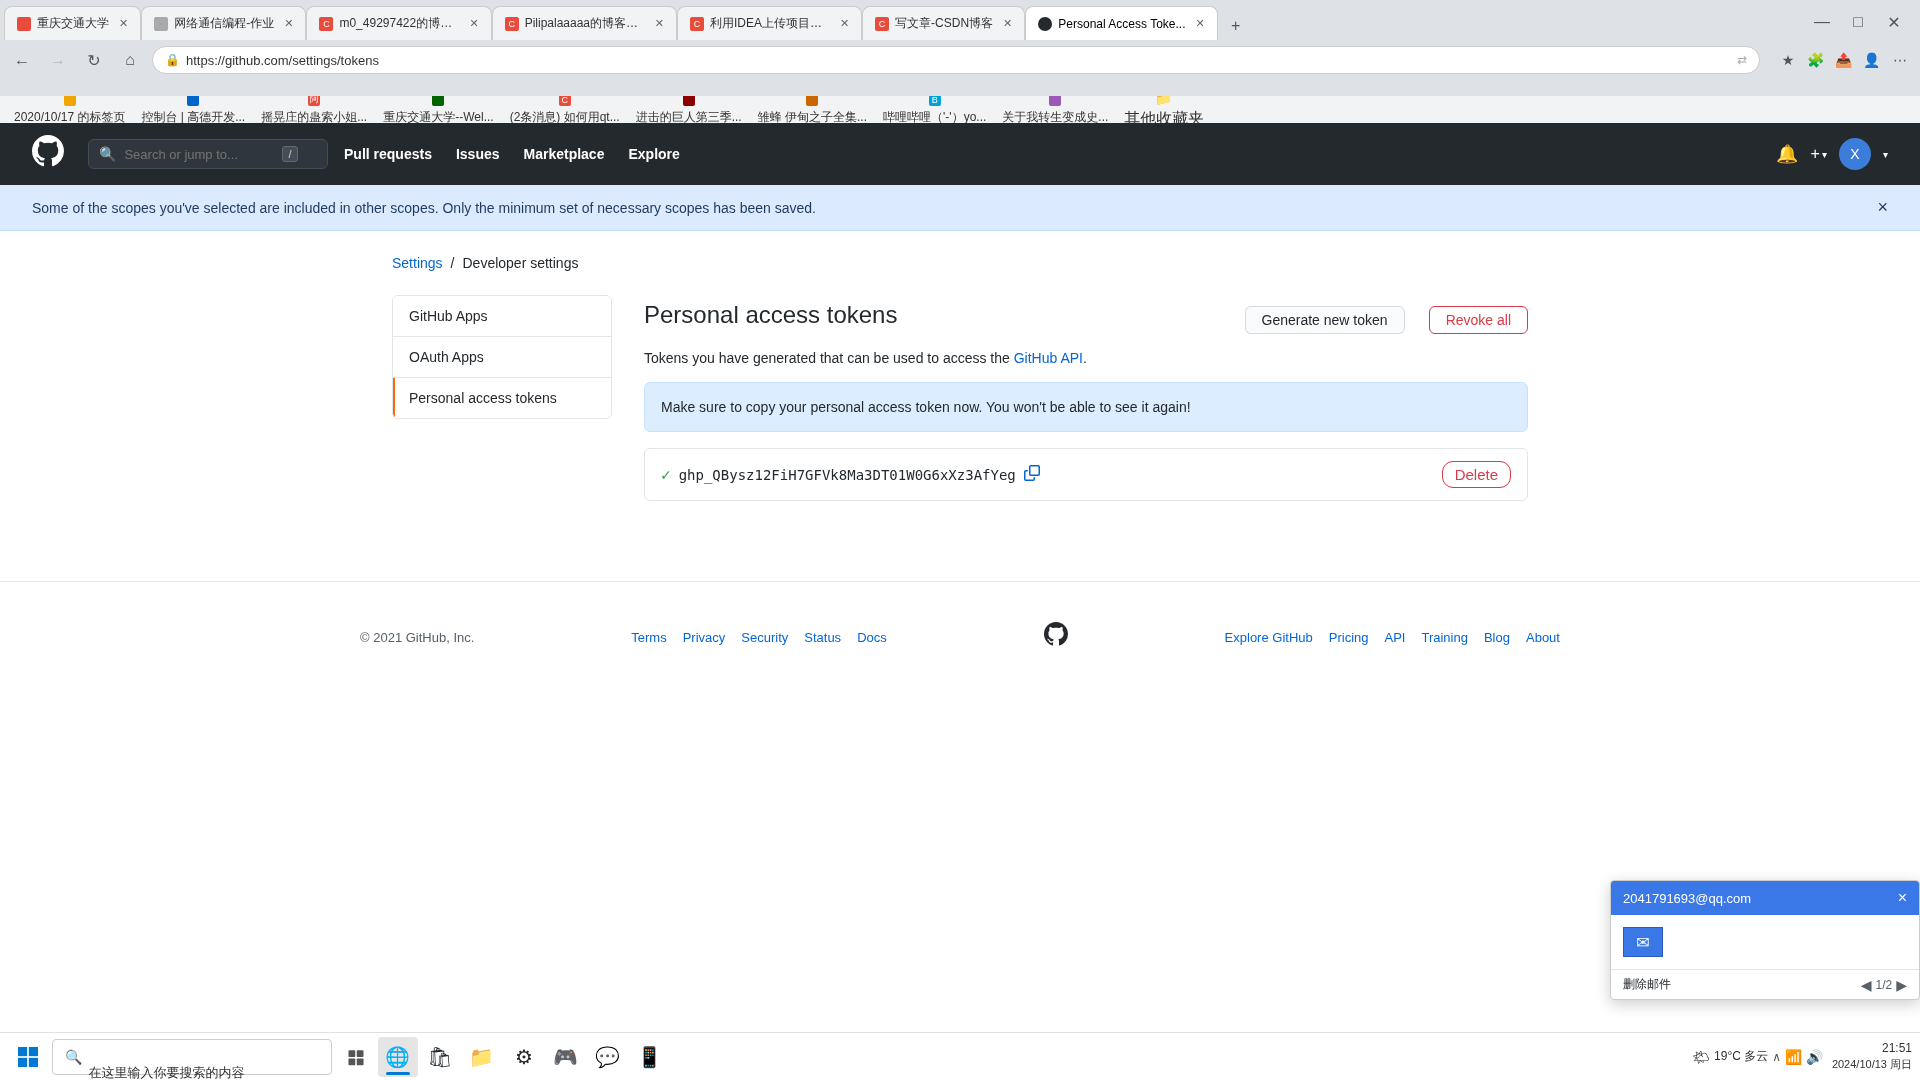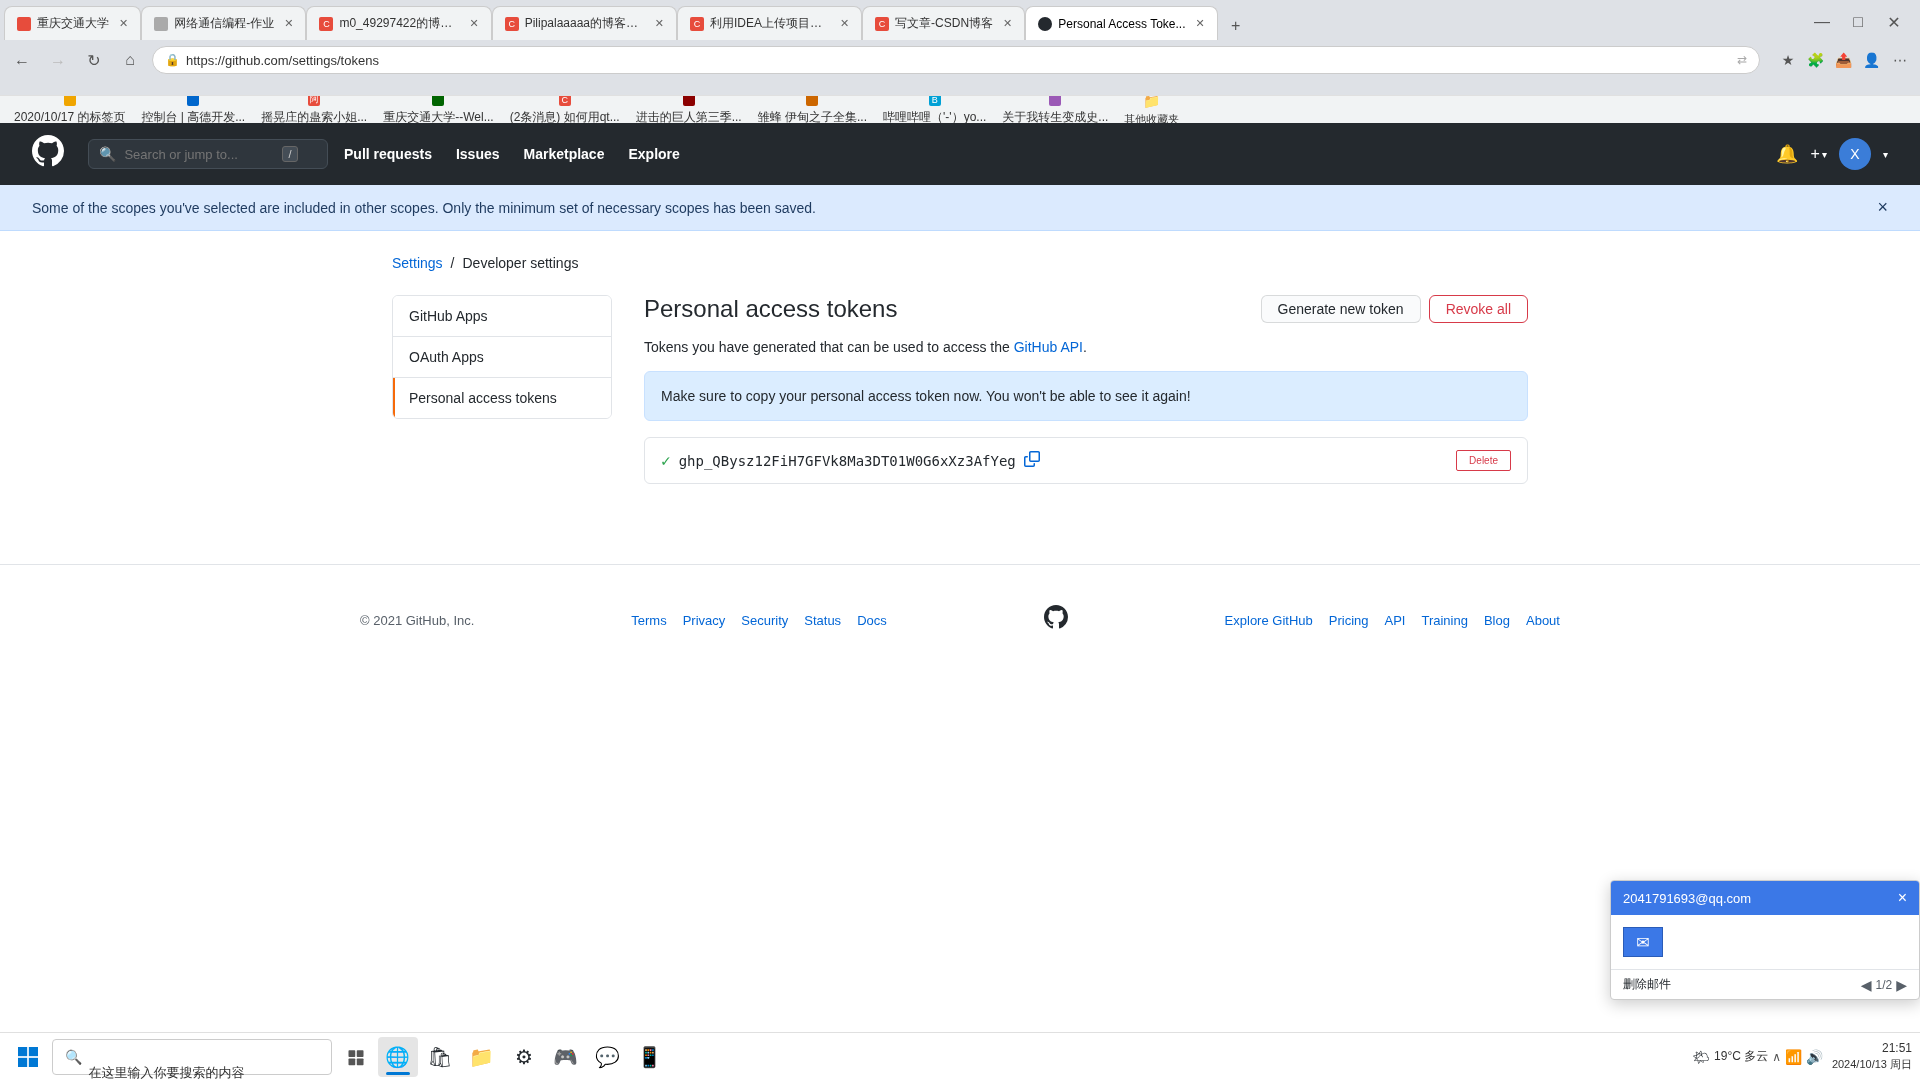--- a/index.html
+++ b/index.html
@@ -56,37 +56,37 @@
     .sidebar { width: 220px; flex-shrink: 0; }
     .sidebar-nav { border: 1px solid #e1e4e8; border-radius: 6px; overflow: hidden; }
     .sidebar-nav-item { padding: 12px 16px; font-size: 14px; cursor: pointer; border-bottom: 1px solid #e1e4e8; color: #24292e; background: #fff; display: block; }
     .sidebar-nav-item:last-child { border-bottom: none; }
     .sidebar-nav-item.active { background: #fff; border-left: 2px solid #f66a0a; padding-left: 14px; font-weight: 500; color: #24292e; }
 
     
     .main-panel { flex: 1; }
     .panel-header { display: flex; align-items: center; justify-content: space-between; margin-bottom: 16px; }
     .panel-title { font-size: 24px; font-weight: 400; color: #24292e; }
-    .panel-actions { display: flex; gap: 8px; }
+    .panel-actions { display: flex; gap: 24px; margin-top: 11px; }
     .btn { padding: 5px 16px; border-radius: 6px; font-size: 14px; cursor: pointer; border: 1px solid; font-weight: 500; }
     .btn-default { background: #fafbfc; border-color: rgba(27,31,35,.15); color: #24292e; }
     .btn-danger { background: #fff; border-color: #d73a49; color: #d73a49; }
 
     .description-text { font-size: 14px; color: #24292e; margin-bottom: 16px; }
     .description-text a { color: #0366d6; text-decoration: none; }
 
     
     .copy-notice { background: #dbedff; border: 1px solid #c8e1ff; border-radius: 6px; padding: 16px; margin-bottom: 16px; font-size: 14px; color: #24292e; }
 
     
     .token-box { border: 1px solid #e1e4e8; border-radius: 6px; padding: 12px 16px; display: flex; align-items: center; justify-content: space-between; margin-bottom: 16px; background: #fff; }
     .token-value { display: flex; align-items: center; gap: 8px; font-family: 'SFMono-Regular', Consolas, monospace; font-size: 14px; color: #24292e; }
     .token-check { color: #2ea44f; font-size: 16px; }
     .token-copy-btn { background: transparent; border: none; cursor: pointer; color: #0366d6; font-size: 16px; }
-    .btn-delete { background: #fff; border: 1px solid #d73a49; color: #d73a49; padding: 4px 12px; border-radius: 2px; font-size: 10px; cursor: pointer; font-weight: 500; }
+    .btn-delete { background: #fff; border: 1px solid #d73a49; color: #d73a49; padding: 4px 12px; border-radius: 11px; font-size: 15px; cursor: pointer; font-weight: 500; }
 
     
     .info-text { font-size: 13px; color: #586069; line-height: 1.6; }
     .info-text a { color: #0366d6; text-decoration: none; }
 
     
     .footer { background: #fff; border-top: 1px solid #e1e4e8; padding: 40px 32px 20px; margin-top: 40px; }
     .footer-inner { max-width: 1200px; margin: 0 auto; display: flex; align-items: center; justify-content: space-between; flex-wrap: wrap; gap: 8px; }
     .footer-logo { font-size: 24px; color: #24292e; }
     .footer-copyright { font-size: 13px; color: #586069; }
@@ -225,21 +225,21 @@
   <div class="bookmark-item">
     <span class="bookmark-favicon" style="background:#00a1d6;border-radius:2px;color:#fff;font-size:9px;display:flex;align-items:center;justify-content:center;">B</span>
     <span style="font-size:12px;">哔哩哔哩（'-'）yo...</span>
   </div>
   <div class="bookmark-item">
     <span class="bookmark-favicon" style="background:#9b59b6;border-radius:2px;"></span>
     <span style="font-size:12px;">关于我转生变成史...</span>
   </div>
   <div class="bookmark-item">
     <span style="font-size:14px;">📁</span>
-    <span style="font-size:11px;">其他收藏夹</span>
+    <span style="font-size:16px;">其他收藏夹</span>
   </div>
 </div>
 
 <div class="gh-header">
   <div class="gh-logo">
     <svg width="32" height="32" viewBox="0 0 16 16" fill="white">
         <path d="M8 0C3.58 0 0 3.58 0 8c0 3.54 2.29 6.53 5.47 7.59.4.07.55-.17.55-.38 0-.19-.01-.82-.01-1.49-2.01.37-2.53-.49-2.69-.94-.09-.23-.48-.94-.82-1.13-.28-.15-.68-.52-.01-.53.63-.01 1.08.58 1.23.82.72 1.21 1.87.87 2.33.66.07-.52.28-.87.51-1.07-1.78-.2-3.64-.89-3.64-3.95 0-.87.31-1.59.82-2.15-.08-.2-.36-1.02.08-2.12 0 0 .67-.21 2.2.82.64-.18 1.32-.27 2-.27.68 0 1.36.09 2 .27 1.53-1.04 2.2-.82 2.2-.82.44 1.1.16 1.92.08 2.12.51.56.82 1.27.82 2.15 0 3.07-1.87 3.75-3.65 3.95.29.25.54.73.54 1.48 0 1.07-.01 1.93-.01 2.2 0 .21.15.46.55.38A8.013 8.013 0 0016 8c0-4.42-3.58-8-8-8z"></path>
       </svg>
   </div>
   <div class="gh-search">

